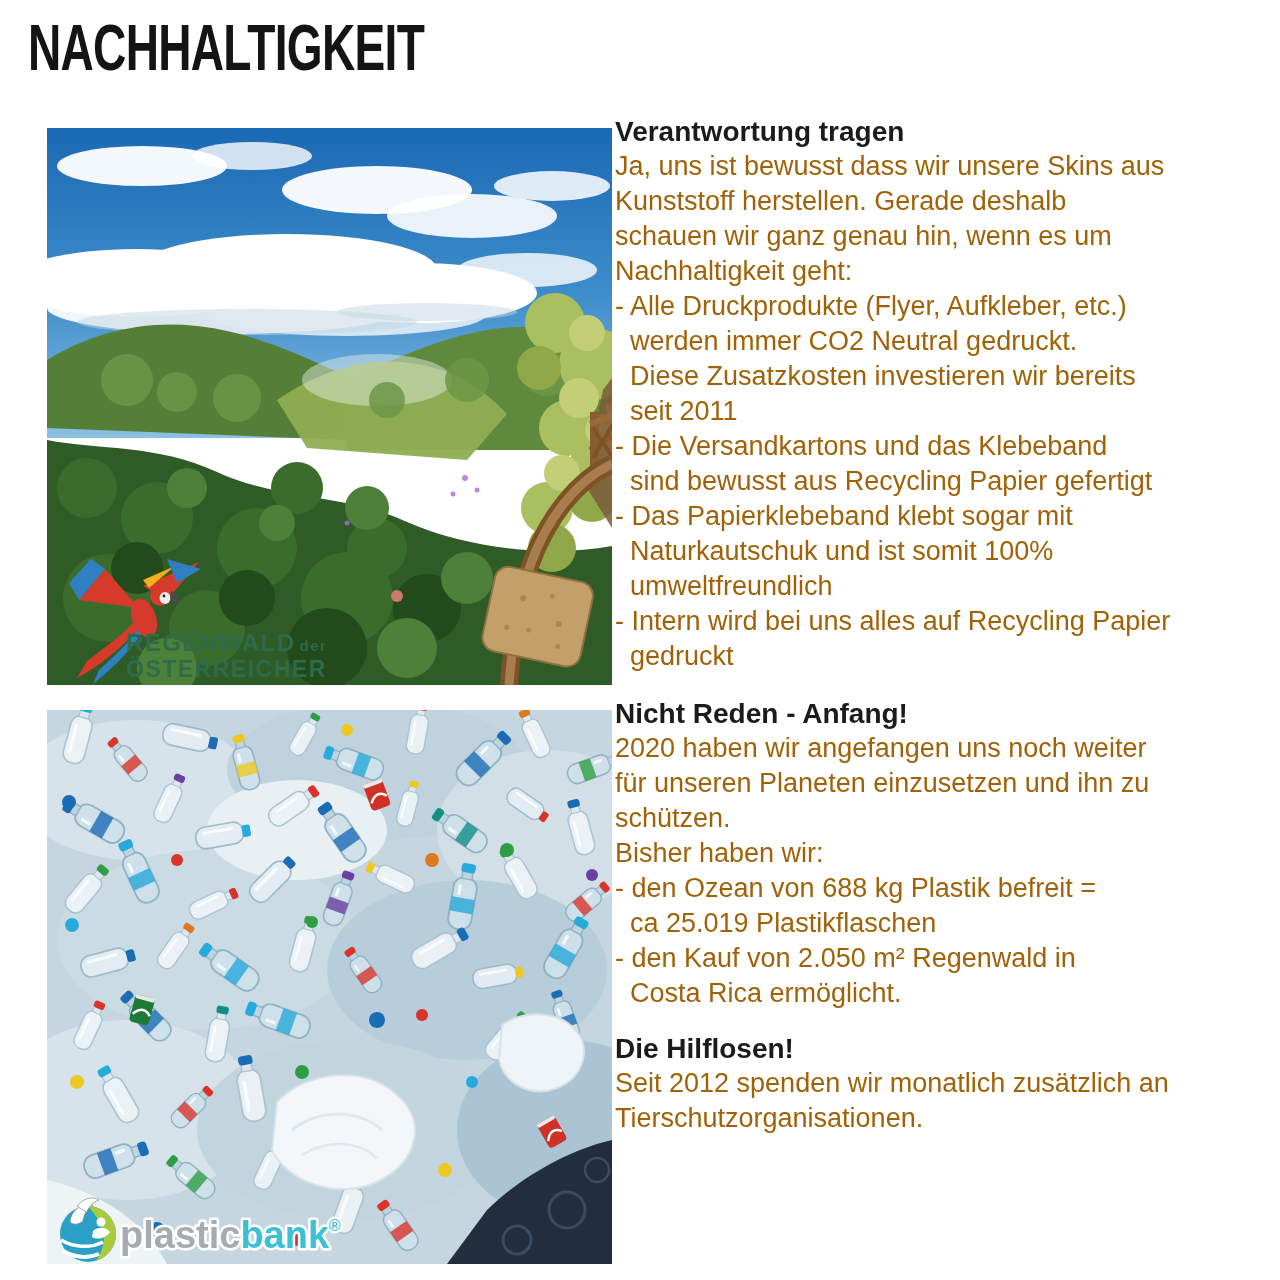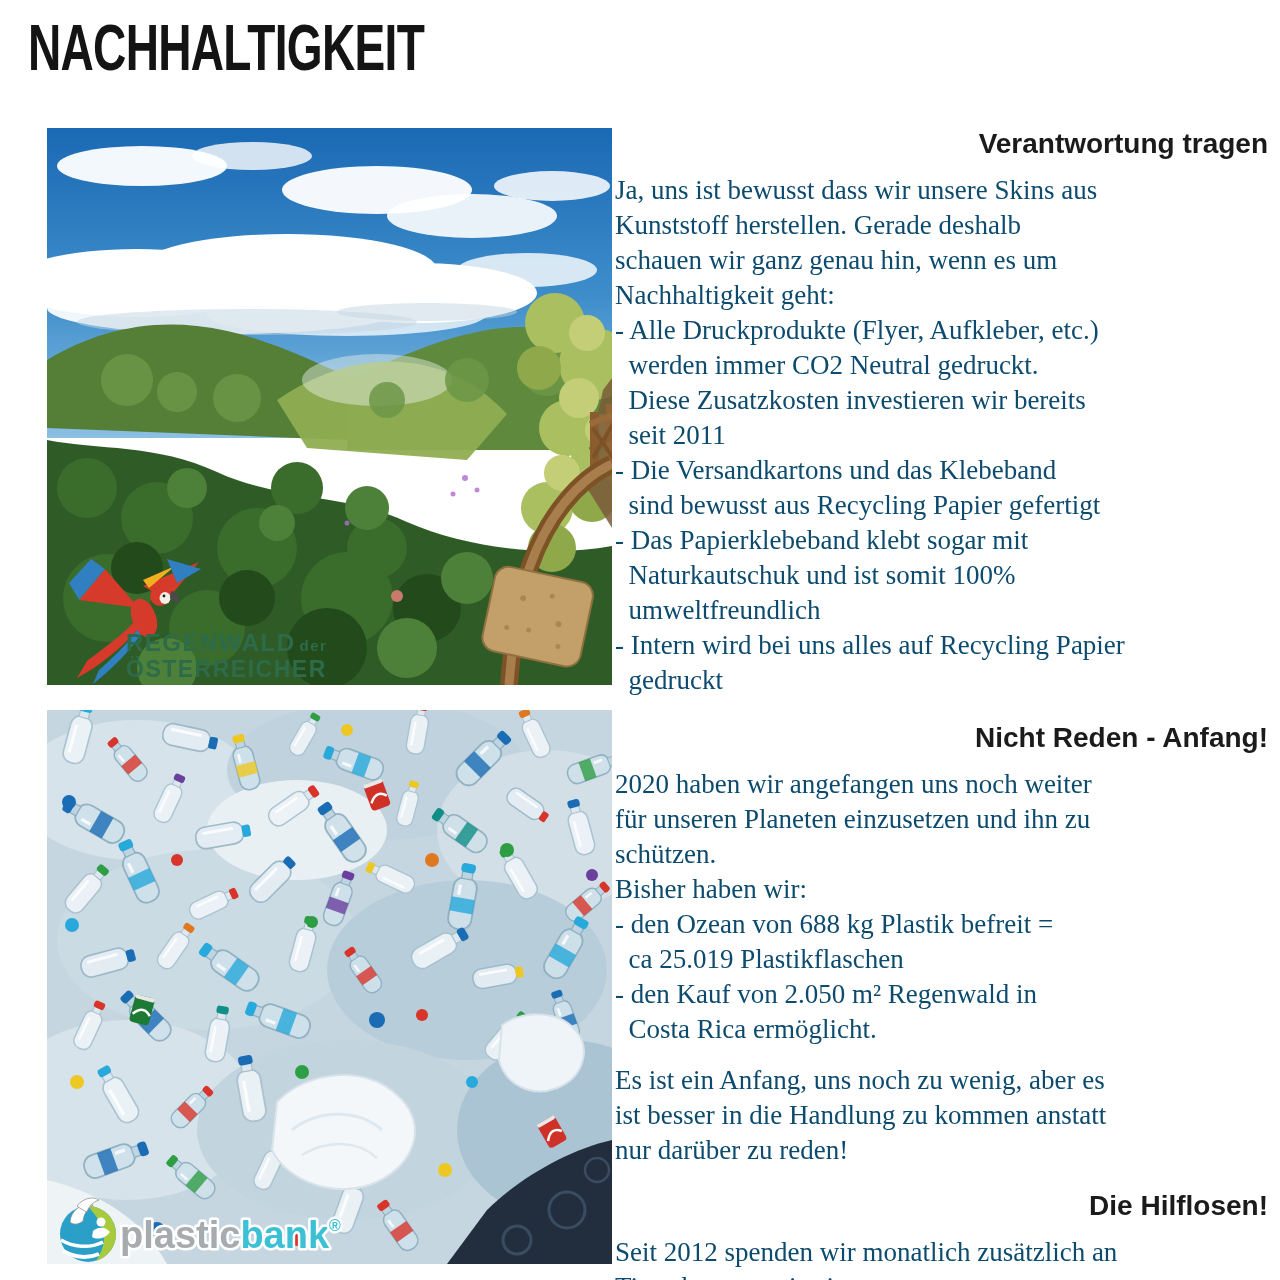--- a/index.html
+++ b/index.html
@@ -6,22 +6,22 @@
   .canvas{position:relative;width:1280px;height:1280px;background:#ffffff;overflow:hidden;
           font-family:"Liberation Sans", sans-serif;}
   .title{position:absolute;left:28px;top:16px;margin:0;font-size:64px;line-height:1;
          font-weight:700;letter-spacing:-1px;color:#141414;
          transform:scaleX(0.72);transform-origin:left top;white-space:nowrap;}
   figure{margin:0;padding:16px;position:absolute;}
   .photo-rainforest{left:31px;top:112px;width:565px;height:557px;}
   .photo-plastic{left:31px;top:694px;width:565px;height:490px;}
   figure svg{display:block;}
   .right-col{position:absolute;left:615px;top:114px;width:665px;color:#262626;}
-  .right-col h2{margin:12px;font-size:28px;line-height:35px;font-weight:700;color:#1b1b1b;text-align:right;}
-  .right-col p{margin:0;font-size:27px;line-height:35px;white-space:pre-wrap;color:#0c4a6e;font-family:Liberation Serif, serif;}
+  .right-col h2{margin:0;font-size:28px;line-height:35px;font-weight:700;color:#1b1b1b;}
+  .right-col p{margin:0;font-size:27px;line-height:35px;white-space:pre-wrap;color:#a16207;}
   .gap-lg{margin-top:22px;}
   .gap-md{margin-top:16px;}
   .gap-sm{margin-top:20px;}
   .logo-text-green{font-weight:700;fill:#2d6b4a;letter-spacing:1.5px;}
   .pb-text{font-weight:700;paint-order:stroke;stroke:#ffffff;stroke-width:5px;stroke-linejoin:round;}
 </style>
 </head>
 <body>
 
 <div class="canvas">
@@ -345,25 +345,20 @@
       <p>2020 haben wir angefangen uns noch weiter
 für unseren Planeten einzusetzen und ihn zu
 schützen.
 Bisher haben wir:
 - den Ozean von 688 kg Plastik befreit =
   ca 25.019 Plastikflaschen
 - den Kauf von 2.050 m² Regenwald in
   Costa Rica ermöglicht.</p>
     </section>
 
-    <section class="gap-md">
-      <p>Es ist ein Anfang, uns noch zu wenig, aber es
-ist besser in die Handlung zu kommen anstatt
-nur darüber zu reden!</p>
-    </section>
 
     <section class="gap-sm">
       <h2>Die Hilflosen!</h2>
       <p>Seit 2012 spenden wir monatlich zusätzlich an
 Tierschutzorganisationen.</p>
     </section>
 
   </div>
 </div>
 

